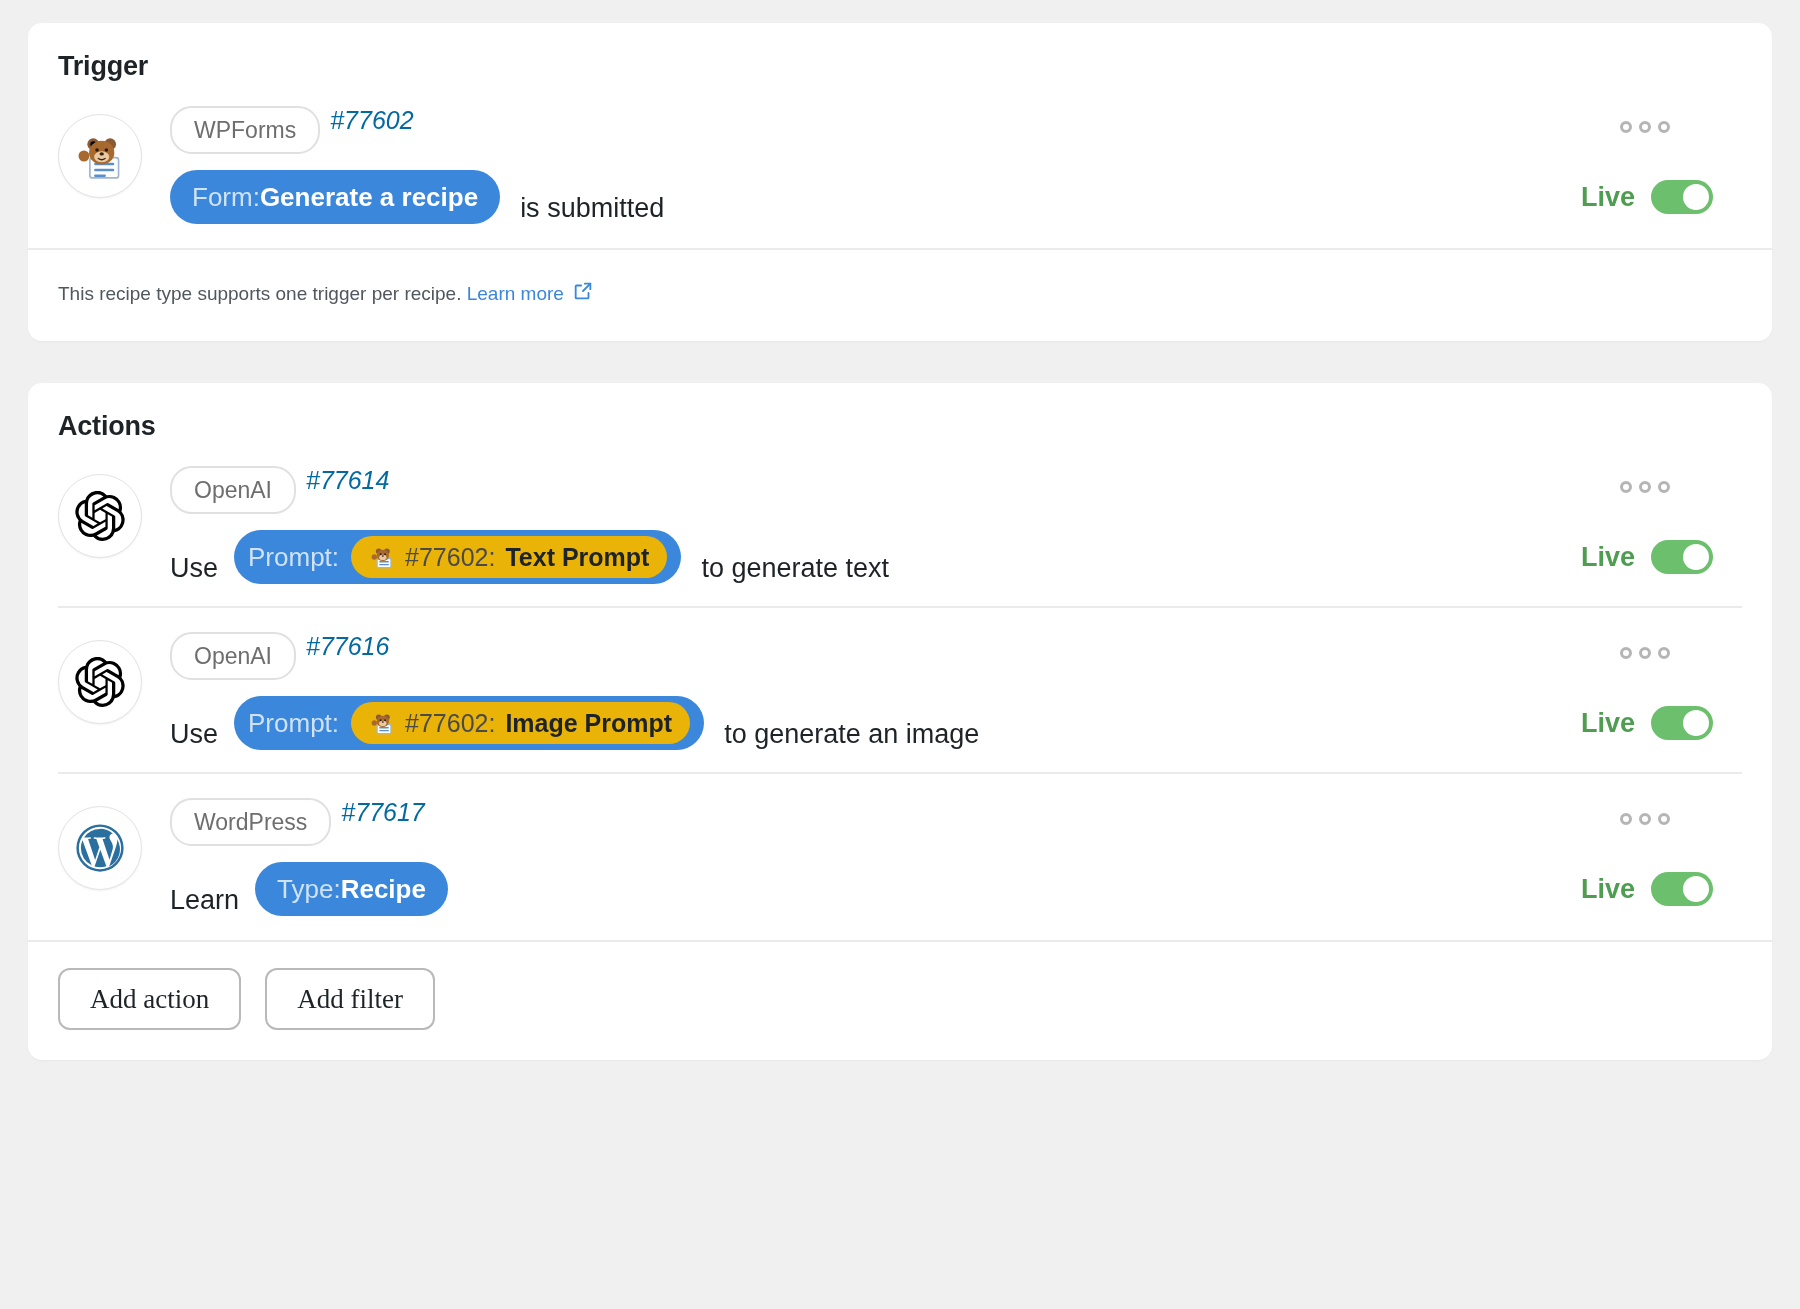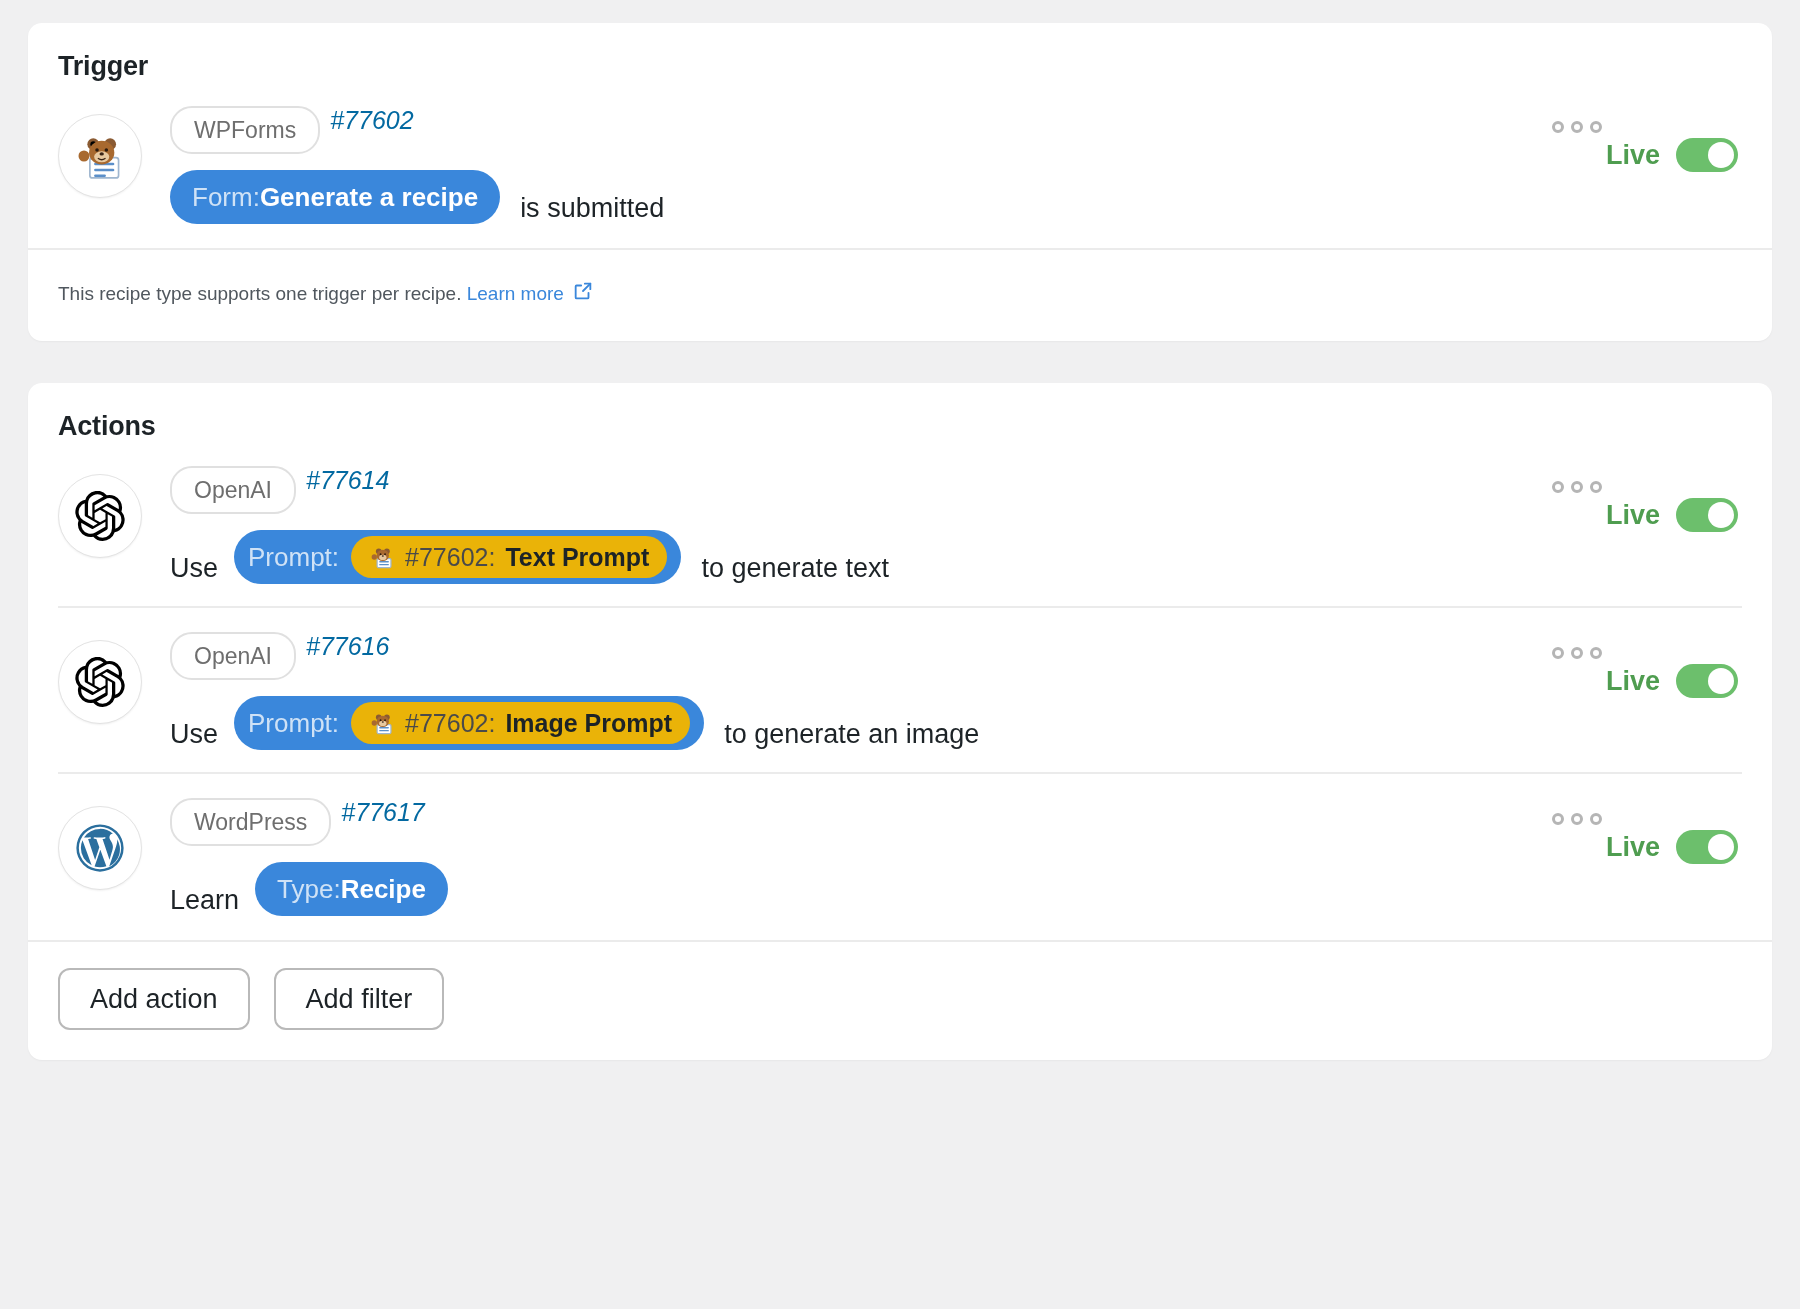--- a/index.html
+++ b/index.html
@@ -168,22 +168,24 @@
     font-weight: bold;
     white-space: nowrap;
   }
   .mini-emoji { width: 26px; height: 26px; display: block; }
 
   
   .row-controls {
     flex: 0 0 auto;
     width: 190px;
     display: flex;
-    align-items: flex-start;
+    flex-direction: column;
+    align-items: center;
     margin-top: 6px;
+    gap: 12px;
   }
   .kebab {
     display: flex;
     align-items: center;
     gap: 7px;
     height: 30px;
     cursor: pointer;
     padding-right: 4px;
   }
   .kebab i {
@@ -250,21 +252,21 @@
     gap: 24px;
   }
   .btn {
     background: #ffffff;
     border: 2px solid #b9b9b9;
     border-radius: 12px;
     height: 62px;
     padding: 0 30px;
     font-size: 27px;
     color: #1d2327;
-    font-family: Liberation Sans, sans-serif;
+    font-family: Liberation Serif, serif;
     cursor: pointer;
     display: inline-flex;
     align-items: center;
   }
 </style>
 </head>
 <body>
 
 <div class="page">
 

